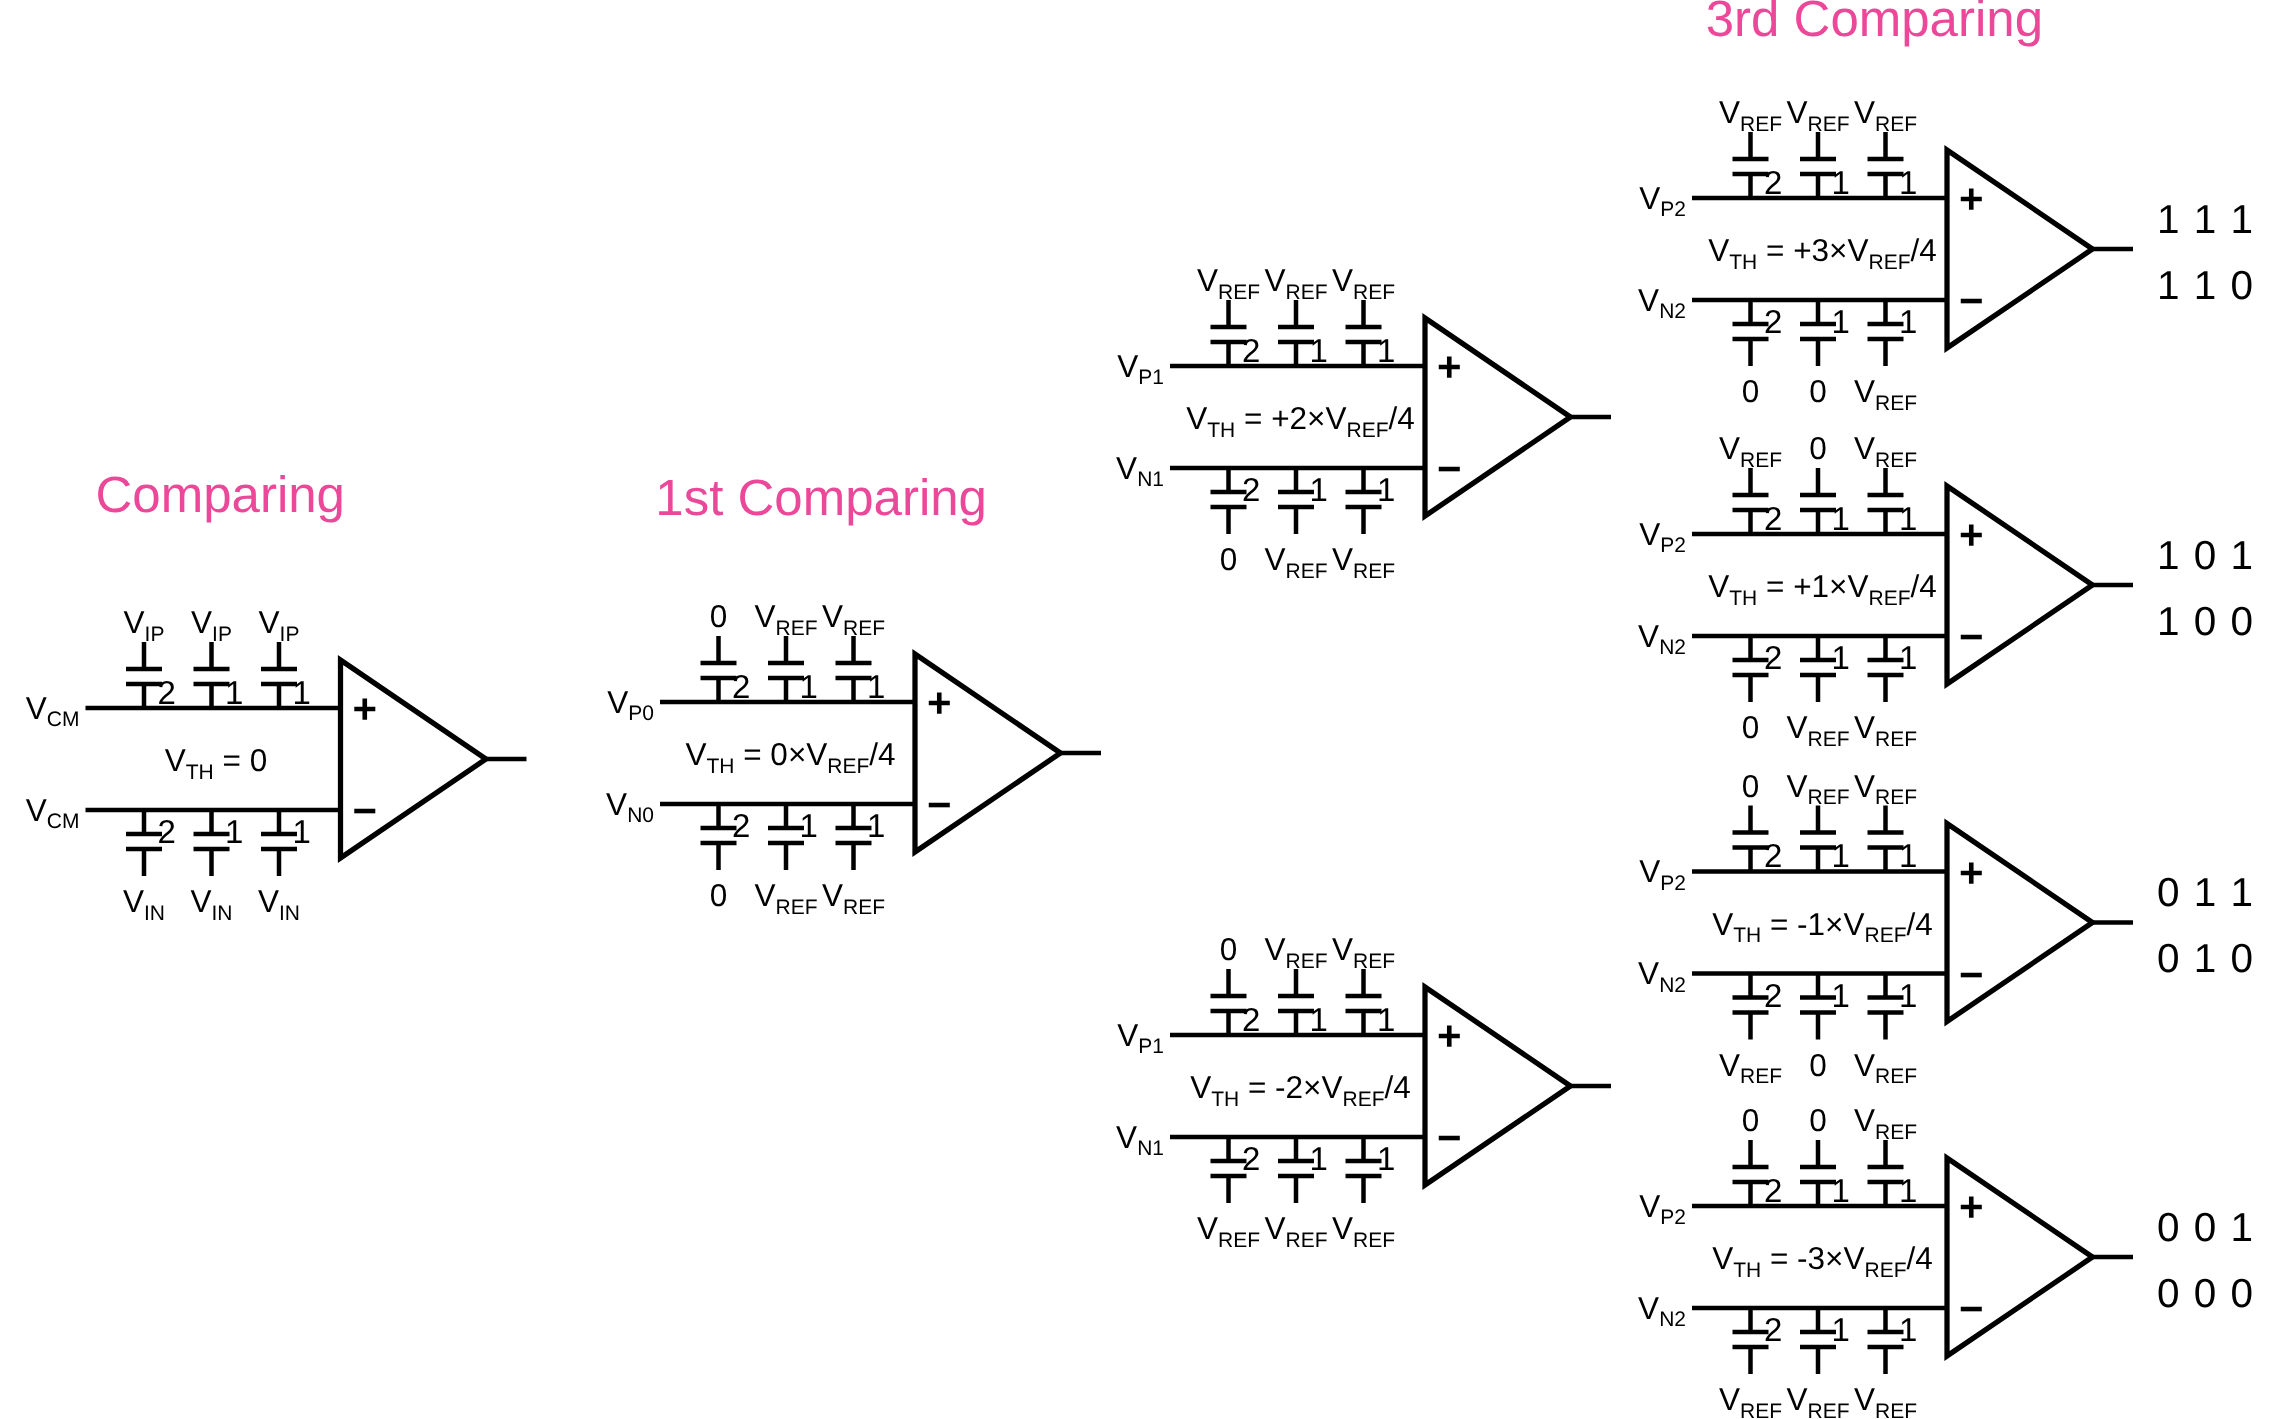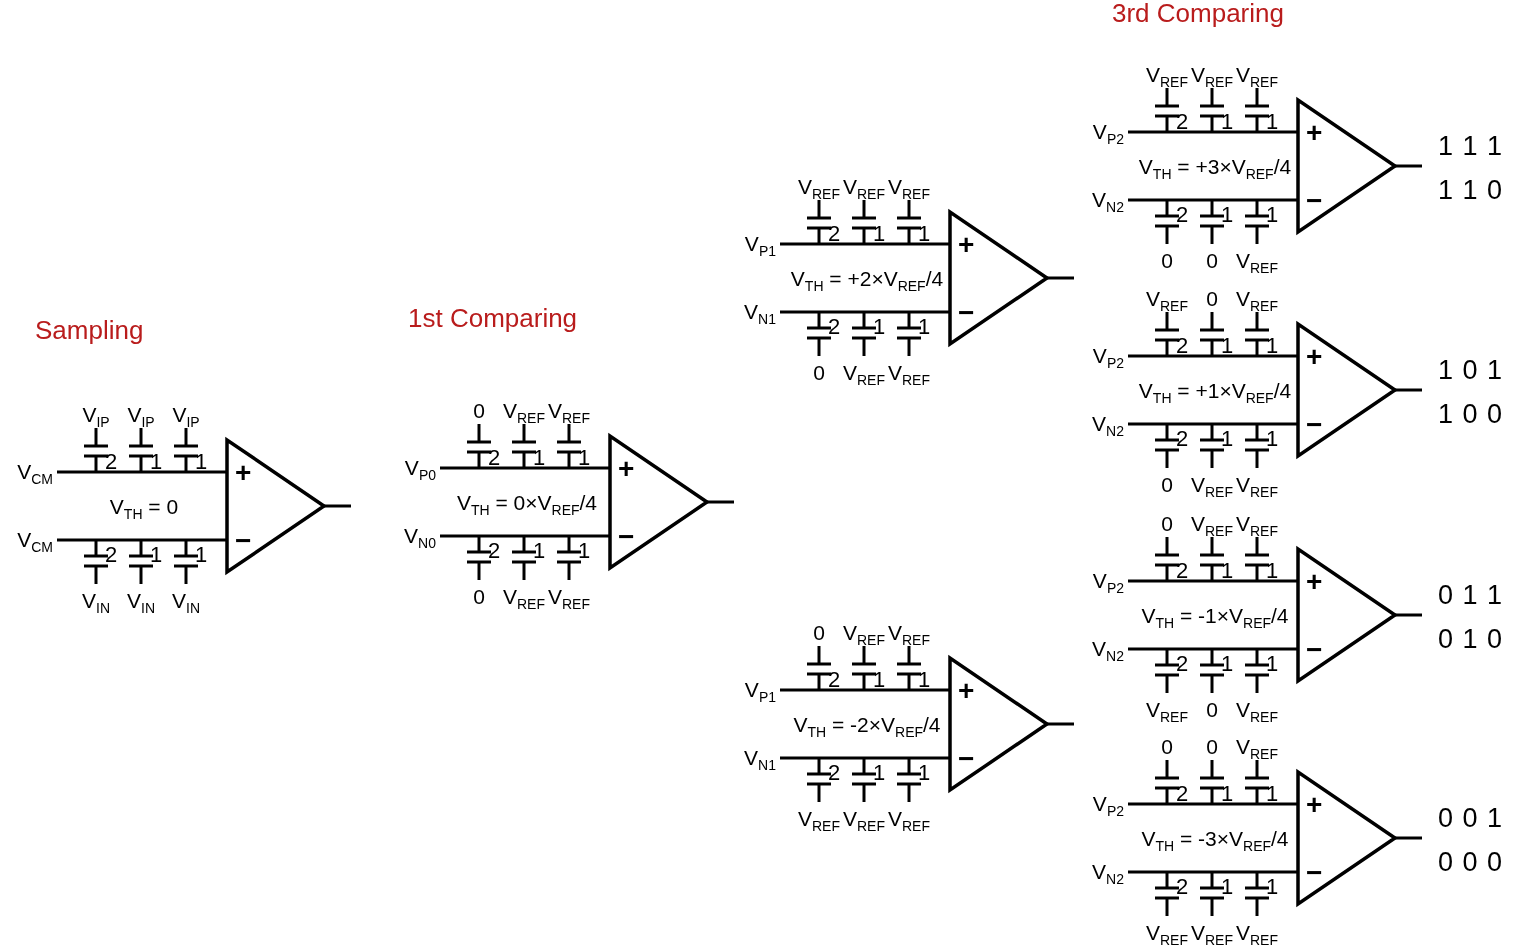--- a/index.html
+++ b/index.html
@@ -6,44 +6,44 @@
   html, body {
     width:1517px; height:946px;
     background:#ffffff;
     font-family:"Liberation Sans", sans-serif;
     color:#000;
     overflow:hidden;
   }
   #canvas { position:relative; width:1517px; height:946px; background:#fff; }
   .stage-title {
     position:absolute;
-    font-size:26px;
+    font-size:34px;
     line-height:28px;
-    text-align:left;
-    color:#b91c1c;
+    text-align:right;
+    color:#ec4899;
     white-space:nowrap;
   }
   .cell { position:absolute; width:450px; height:300px; }
   .cell svg { display:block; overflow:visible; }
   .w   { stroke:#000; stroke-width:3; fill:none; }
   .tri { stroke:#000; stroke-width:3.5; fill:none; }
   text { fill:#000; }
   .lbl  { font-size:21px; }
   .sub  { font-size:14px; }
   .wt   { font-size:22px; }
   .pm   { font-size:28px; font-weight:bold; }
   .code { font-size:27px; letter-spacing:1px; white-space:pre; }
 </style>
 </head>
 <body>
 
 <div id="canvas">
 
-  <div class="stage-title" style="left:35px;  top:316px; width:195px;">Sampling</div>
-  <div class="stage-title" style="left:408px; top:304px; width:250px;">1st Comparing</div>
+  <div class="stage-title" style="left:35px;  top:316px; width:195px;">Comparing</div>
+  <div class="stage-title" style="left:408px; top:318px; width:250px;">1st Comparing</div>
   <div class="stage-title" style="left:1112px;top:-1px;  width:250px;">3rd Comparing</div>
 
   <div class="cell" style="left:-1px;  top:362px;">
   <svg class="cell-svg" width="450" height="300" viewBox="0 0 450 300">
 
     <line class="w" x1="58" y1="110" x2="228" y2="110"></line>
     <line class="w" x1="58" y1="178" x2="228" y2="178"></line>
 
     <polygon class="tri" points="228,78 228,210 325,144"></polygon>
     <line class="w" x1="325" y1="144" x2="352" y2="144"></line>

